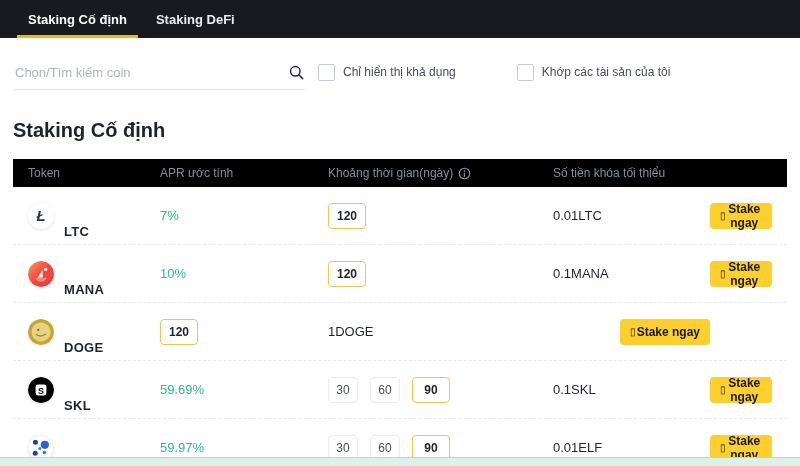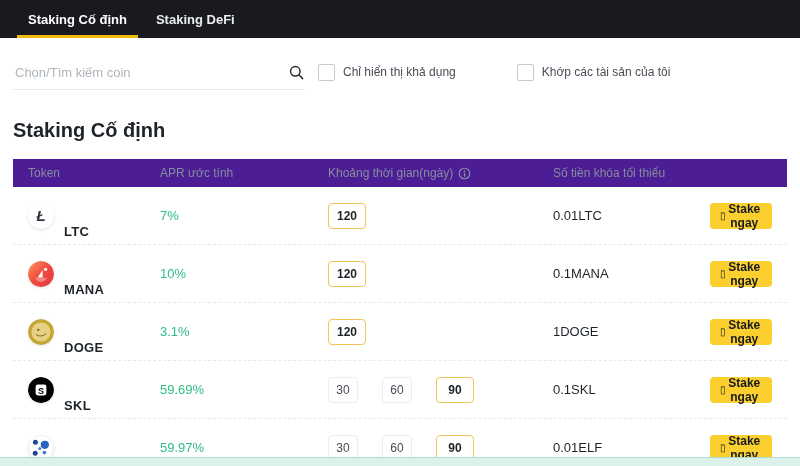--- a/index.html
+++ b/index.html
@@ -22,33 +22,33 @@
   .chk + .chk{margin-left:26px;padding-left:35px;}
   .chk .box{width:15px;height:15px;border:1px solid #C6CBD2;border-radius:2px;background:#fff;flex:0 0 auto;}
   .chk .lbl{font-size:12px;color:#474D57;margin-left:8px;white-space:nowrap;}
 
   
   .page-title{margin:30px 13px 0 13px;font-size:20px;font-weight:bold;color:#1E2329;}
 
   
   .table{margin:17px 13px 0 13px;}
   .thead,.trow{display:grid;grid-template-columns:132px 168px 225px 157px 1fr;align-items:center;padding:0 15px;}
-  .thead{height:28px;background:#4c1d95;color:#848E9C;font-size:12px;}
+  .thead{height:28px;background:#000000;color:#848E9C;font-size:12px;}
   .thead .hcell{display:flex;align-items:center;}
   .info-ic{width:13px;height:13px;margin-left:5px;cursor:pointer;}
   .trow{height:57px;border-bottom:1px dashed #E6E8EA;background:#fff;}
   .token-cell{display:flex;align-items:center;}
   .coin-icon{width:26px;height:26px;border-radius:50%;display:flex;align-items:center;justify-content:center;
        flex:0 0 auto;box-shadow:0 1px 3px rgba(0,0,0,0.12);}
   .coin-icon svg{width:26px;height:26px;display:block;border-radius:50%;}
   .g-ltc{font-size:15px;font-weight:bold;font-style:italic;color:#2F3542;}
   .icon-bg-ltc{background:#FFFFFF;}
   .sym{margin-left:10px;font-size:13px;font-weight:600;color:#1E2329;letter-spacing:.3px;margin-top:32px;}
   .apr{font-size:13px;color:var(--apr-green,#2EBD85);font-weight:500;}
-  .dur-btn{min-width:30px;height:26px;padding:0 6px;margin-right:24px;border-radius:4px;background:#fff;
+  .dur-btn{min-width:30px;height:26px;padding:0 6px;margin-right:12px;border-radius:4px;background:#fff;
        border:1px solid #EAECEF;font-size:12px;color:#474D57;cursor:pointer;font-family:"Liberation Sans",sans-serif;}
   .dur-btn.sel{border-color:#EFC454;color:#1E2329;font-weight:bold;min-width:38px;}
   .min{font-size:13px;color:#1E2329;}
   .action{display:flex;justify-content:flex-end;}
   .stake-btn{display:flex;align-items:center;height:26px;padding:0 10px;border:none;border-radius:4px;
        background:var(--stake-button-yellow,#FACF2E);font-size:12px;font-weight:bold;color:#181A20;cursor:pointer;
        font-family:"Liberation Sans",sans-serif;}
   .stake-btn .tofu{font-size:10px;font-weight:normal;margin-right:1px;}
 
   
@@ -152,21 +152,20 @@
             <span class="coin-icon">
               <svg viewBox="0 0 26 26">
                 <circle cx="13" cy="13" r="13" fill="#C3A634"></circle>
                 <circle cx="13" cy="13" r="9.6" fill="#E8D281"></circle>
                 <circle cx="10.3" cy="10.8" r="1.1" fill="#6B5A1E"></circle>
                 <path d="M8 15.5 q5 3.4 10.2 -0.8" stroke="#6B5A1E" stroke-width="0.9" fill="none"></path>
               </svg>
             </span>
             <span class="sym">DOGE</span>
           </div>
-          <div class="cell apr">3.1%</div>
           <div class="cell dur"><button class="dur-btn sel">120</button></div>
           <div class="cell min">1DOGE</div>
           <div class="cell action">
             <button class="stake-btn">
               <span class="tofu">▯</span>
               <span class="stake-label">Stake ngay</span>
             </button>
           </div>
         </div>
         <div class="trow">

